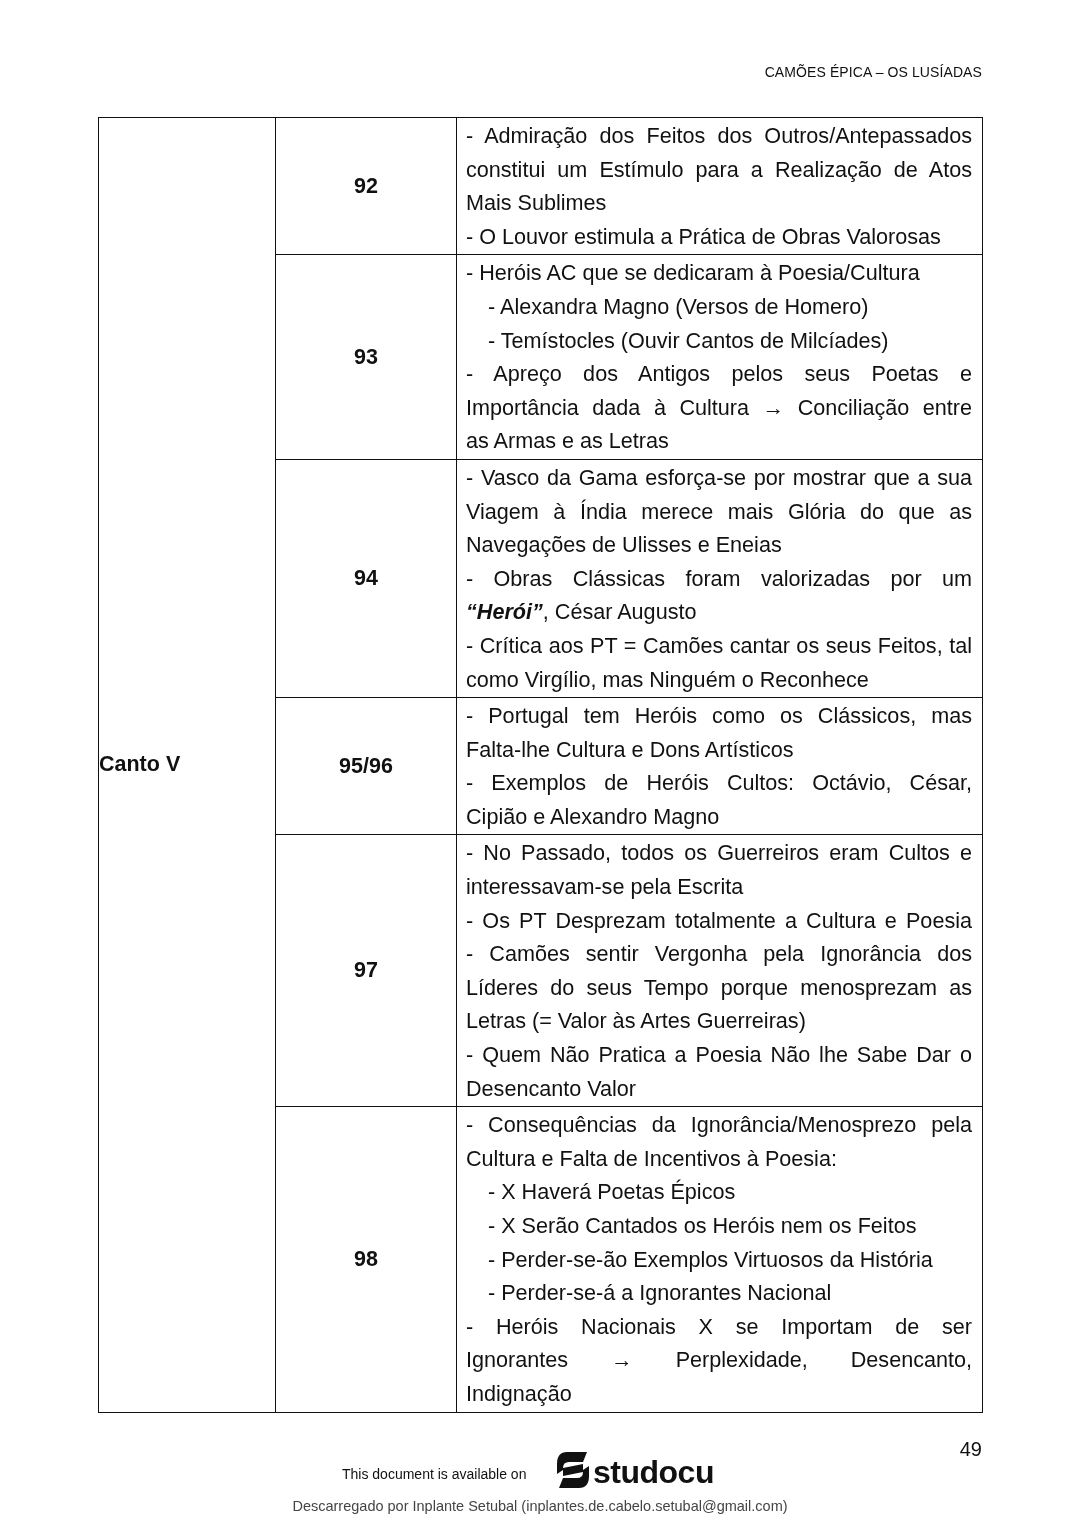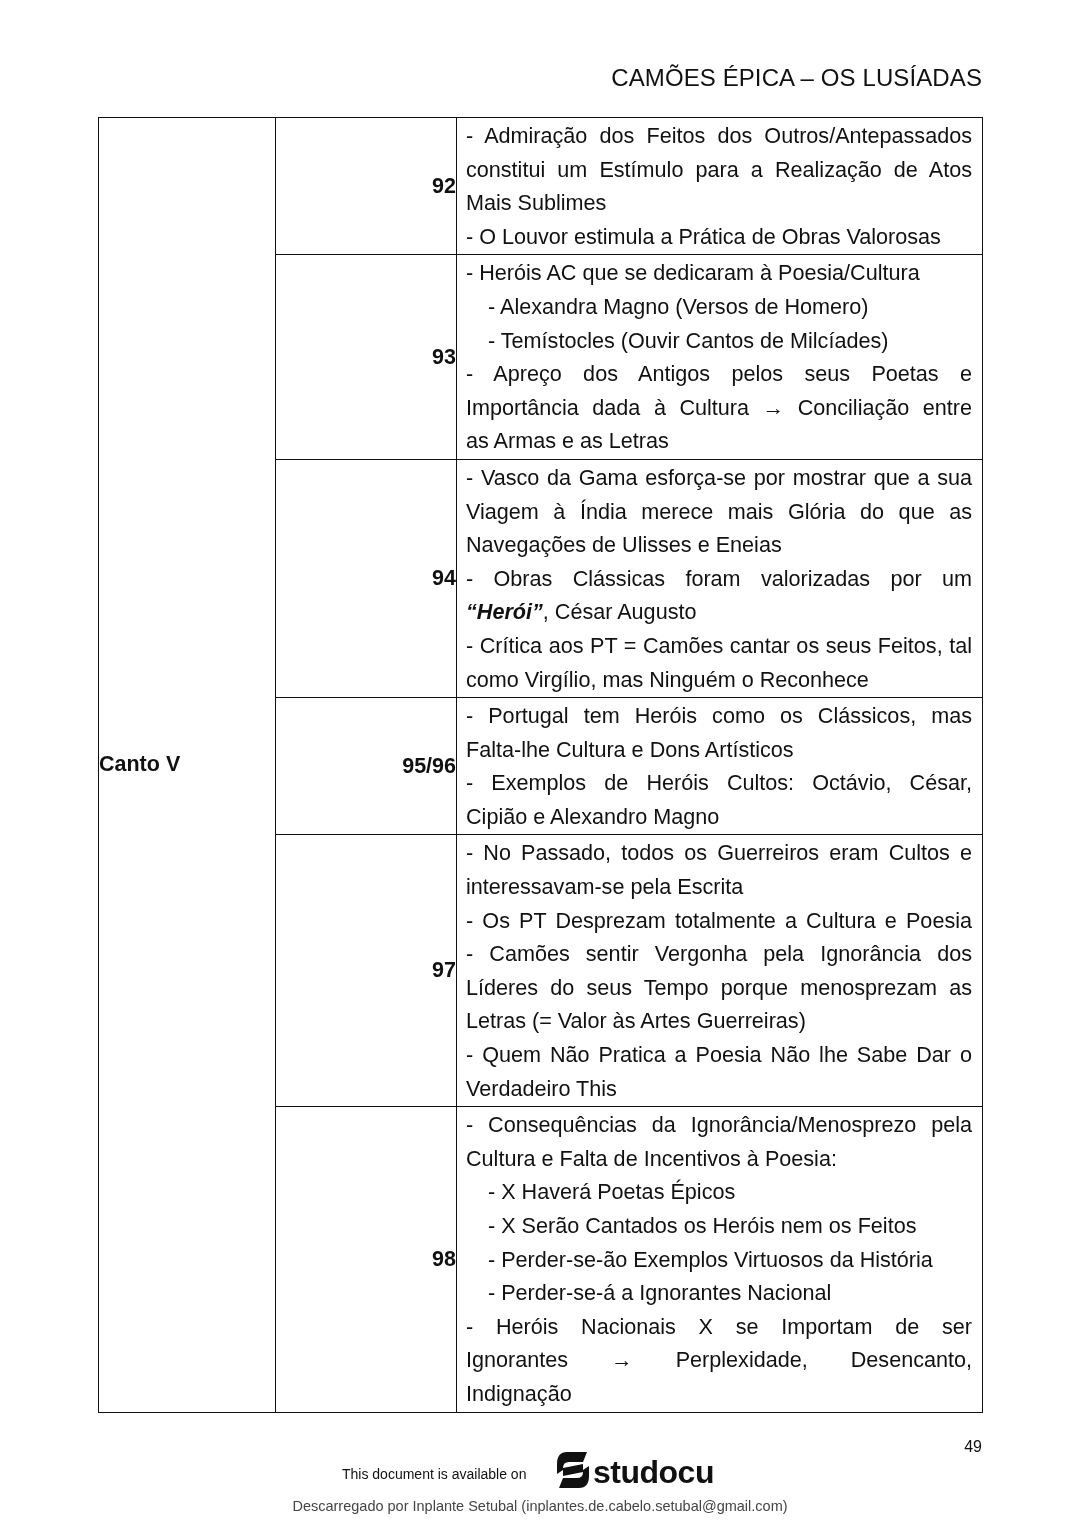--- a/index.html
+++ b/index.html
@@ -1,29 +1,29 @@
 <!DOCTYPE html>
 <html><head>
 <meta charset="utf-8">
 <style>
   html, body { margin: 0; padding: 0; background: #ffffff; }
   body { width: 1080px; height: 1528px; position: relative; overflow: hidden;
          font-family: "Liberation Sans", "DejaVu Sans", sans-serif; color: #111; }
-  .page-header { position: absolute; top: 64px; right: 98px; font-size: 24px; letter-spacing: 0.1px; color: #111; }
+  .page-header { position: absolute; top: 64px; right: 98px; font-size: 14px; letter-spacing: 0.1px; color: #111; }
   table.notes { position: absolute; left: 98px; top: 117px; width: 884px; border-collapse: collapse; table-layout: fixed; }
   table.notes td { border: 1.6px solid #111; vertical-align: middle; padding: 0; }
   col.c1 { width: 177px; } col.c2 { width: 181px; } col.c3 { width: 526px; }
   .canto { font-weight: bold; font-size: 21.5px; }
-  .stanza { text-align: right; font-weight: bold; font-size: 21.5px; }
+  .stanza { text-align: center; font-weight: bold; font-size: 21.5px; }
   .content { padding: 1px 10px 1px 9px !important; font-size: 21.6px; line-height: 33.6px; text-align: justify; }
   .line { display: block; }
   .line.j { text-align: justify; text-align-last: justify; }
   .line.ind { padding-left: 22px; }
   .it { font-style: italic; font-weight: bold; }
-  .page-number { position: absolute; top: 1438px; right: 98px; font-size: 16px; }
+  .page-number { position: absolute; top: 1438px; right: 98px; font-size: 20px; }
   .footer-available { position: absolute; top: 1466px; left: 342px; font-size: 14px; }
   .logo { position: absolute; top: 1450px; left: 553px; display: flex; align-items: center; }
   .logo-word { font-weight: bold; font-size: 32px; letter-spacing: -0.5px; color: #111; }
   .footer-download { position: absolute; top: 1498px; left: 0; width: 1080px; text-align: center; font-size: 14.5px; color: #444; }
 </style>
 </head>
 <body>
 
 <div class="page-header">CAMÕES ÉPICA – OS LUSÍADAS</div>
 
@@ -79,21 +79,21 @@
     <tr>
       <td class="stanza">97</td>
       <td class="content">
         <span class="line j">- No Passado, todos os Guerreiros eram Cultos e</span>
         <span class="line">interessavam-se pela Escrita</span>
         <span class="line j">- Os PT Desprezam totalmente a Cultura e Poesia</span>
         <span class="line j">- Camões sentir Vergonha pela Ignorância dos</span>
         <span class="line j">Líderes do seus Tempo porque menosprezam as</span>
         <span class="line">Letras (= Valor às Artes Guerreiras)</span>
         <span class="line j">- Quem Não Pratica a Poesia Não lhe Sabe Dar o</span>
-        <span class="line">Verdadeiro This</span>
+        <span class="line">Desencanto Valor</span>
       </td>
     </tr>
     <tr>
       <td class="stanza">98</td>
       <td class="content">
         <span class="line j">- Consequências da Ignorância/Menosprezo pela</span>
         <span class="line">Cultura e Falta de Incentivos à Poesia:</span>
         <span class="line ind">- X Haverá Poetas Épicos</span>
         <span class="line ind">- X Serão Cantados os Heróis nem os Feitos</span>
         <span class="line ind">- Perder-se-ão Exemplos Virtuosos da História</span>

